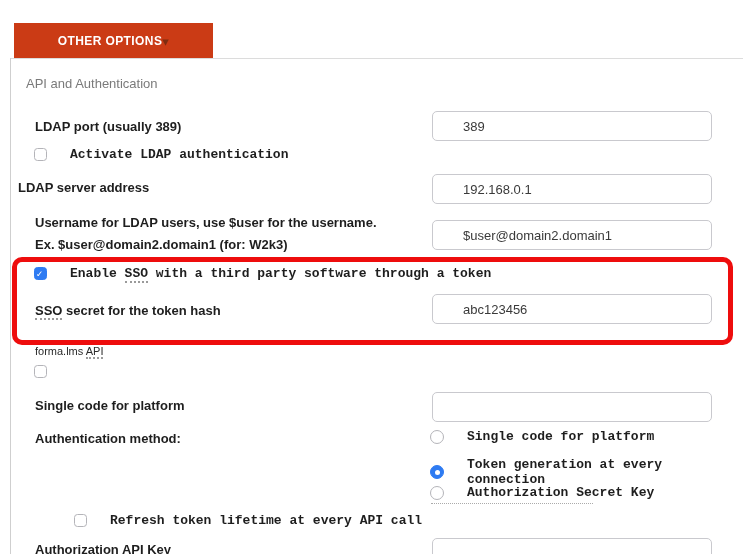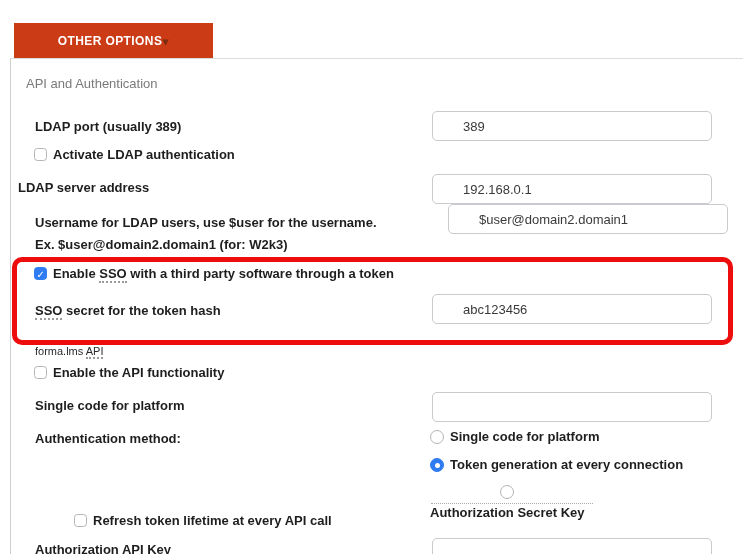--- a/index.html
+++ b/index.html
@@ -25,21 +25,21 @@
   .lbl { font-size:13px; font-weight:700; color:#1e1e1e; }
   .lbl-plain { font-size:11px; font-weight:400; color:#2a2a2a; }
   .abbr { border-bottom:2px dotted #9a9a9a; padding-bottom:0px; }
 
   .txt-input {
     width:280px; height:30px; border:1px solid #c9c9ce; border-radius:5px;
     padding:0 30px; font-size:13px; color:#3a3a3a; background:#fff;
     font-family:"Liberation Sans","DejaVu Sans",sans-serif; outline:none;
   }
 
-  .check-row, .radio-row { display:flex; align-items:center; gap:6px; cursor:pointer; }
+  .check-row, .radio-row { display:flex; align-items:center; gap:23px; cursor:pointer;font-family:Liberation Mono, monospace; }
   .checkbox {
     width:13px; height:13px; border:1px solid #b4b4b9; border-radius:3.5px;
     background:#fff; flex:none; position:relative;
   }
   .checkbox.checked { background:#2e7bf2; border-color:#2e7bf2; }
   .checkbox.checked::after {
     content:"✓"; position:absolute; left:1.5px; top:-0.5px;
     color:#fff; font-size:10px; font-weight:700; line-height:13px;
   }
   .radio {
@@ -80,53 +80,52 @@
   <span class="lbl">Activate LDAP authentication</span>
 </div>
 
 <div class="abs lbl" style="left:18px; top:180px;">LDAP server address</div>
 <input class="abs txt-input" style="left: 432px; top: 174px;" value="192.168.0.1">
 
 <div class="abs lbl two-line" style="left:35px; top:212px;">
   <div>Username for LDAP users, use $user for the username.</div>
   <div>Ex. $user@domain2.domain1 (for: W2k3)</div>
 </div>
-<input class="abs txt-input" style="left: 432px; top: 204px; margin-left: 16px;" value="$user@domain2.domain1">
+<input class="abs txt-input" style="left: 432px; top: 220px;" value="$user@domain2.domain1">
 
 <div class="abs red-highlight"></div>
 
 <div class="abs check-row" style="left:34px; top:266px;">
   <span class="checkbox checked"></span>
   <span class="lbl"><span>Enable </span><span class="abbr">SSO</span><span> with a third party software through a token</span></span>
 </div>
 
 <div class="abs lbl" style="left:35px; top:303px;"><span class="abbr">SSO</span><span> secret for the token hash</span></div>
 <input class="abs txt-input" style="left: 432px; top: 294px;" value="abc123456">
 
 <div class="abs lbl-plain" style="left:35px; top:345px;"><span>forma.lms </span><span class="abbr">API</span></div>
 
 <div class="abs check-row" style="left:34px; top:365px;">
   <span class="checkbox"></span>
-  <span class="lbl">Enable the API functionality</span>
 </div>
 
 <div class="abs lbl" style="left:35px; top:398px;">Single code for platform</div>
 <input class="abs txt-input" style="left: 432px; top: 392px;" value="">
 
 <div class="abs lbl" style="left:35px; top:431px;">Authentication method:</div>
 
 <div class="abs radio-row" style="left:430px; top:429px;">
   <span class="radio"></span>
   <span class="lbl">Single code for platform</span>
 </div>
 <div class="abs radio-row" style="left:430px; top:457px;">
   <span class="radio selected"></span>
   <span class="lbl">Token generation at every connection</span>
 </div>
-<div class="abs radio-row" style="left:430px; top:485px;flex-direction:column;">
+<div class="abs radio-row" style="left:430px; top:485px;">
   <span class="radio"></span>
   <span class="lbl">Authorization Secret Key</span>
 </div>
 <div class="abs spell-underline"></div>
 
 <div class="abs check-row" style="left:34px; top:513px;margin-left:40px;">
   <span class="checkbox"></span>
   <span class="lbl">Refresh token lifetime at every API call</span>
 </div>
 

